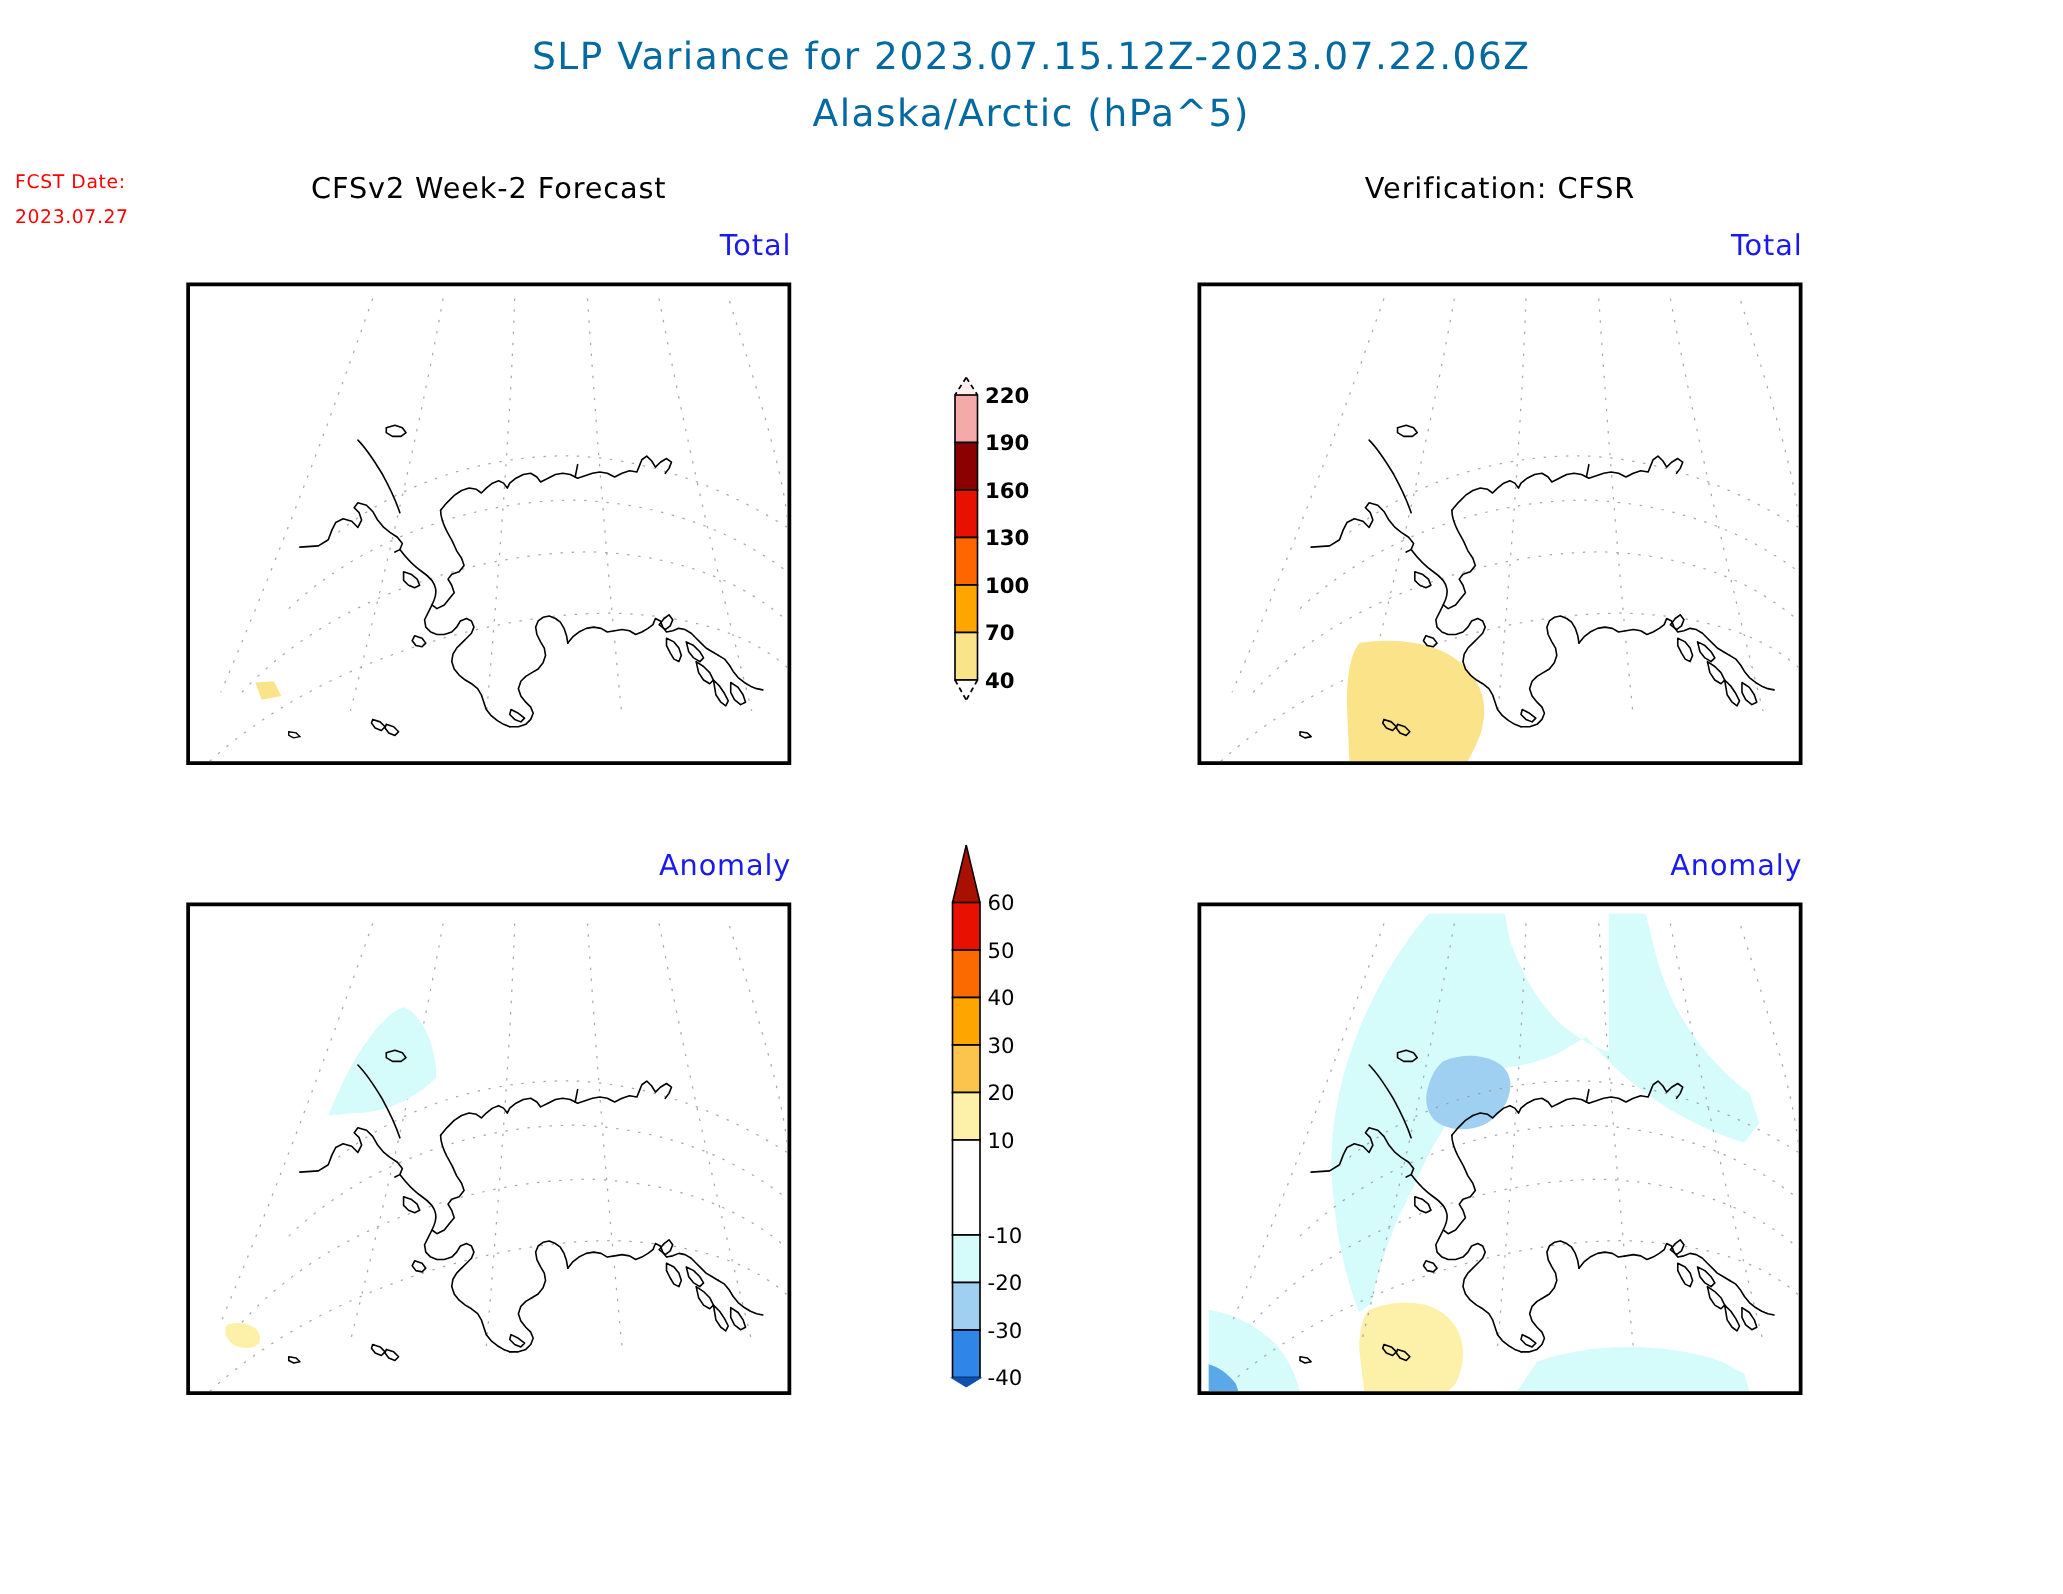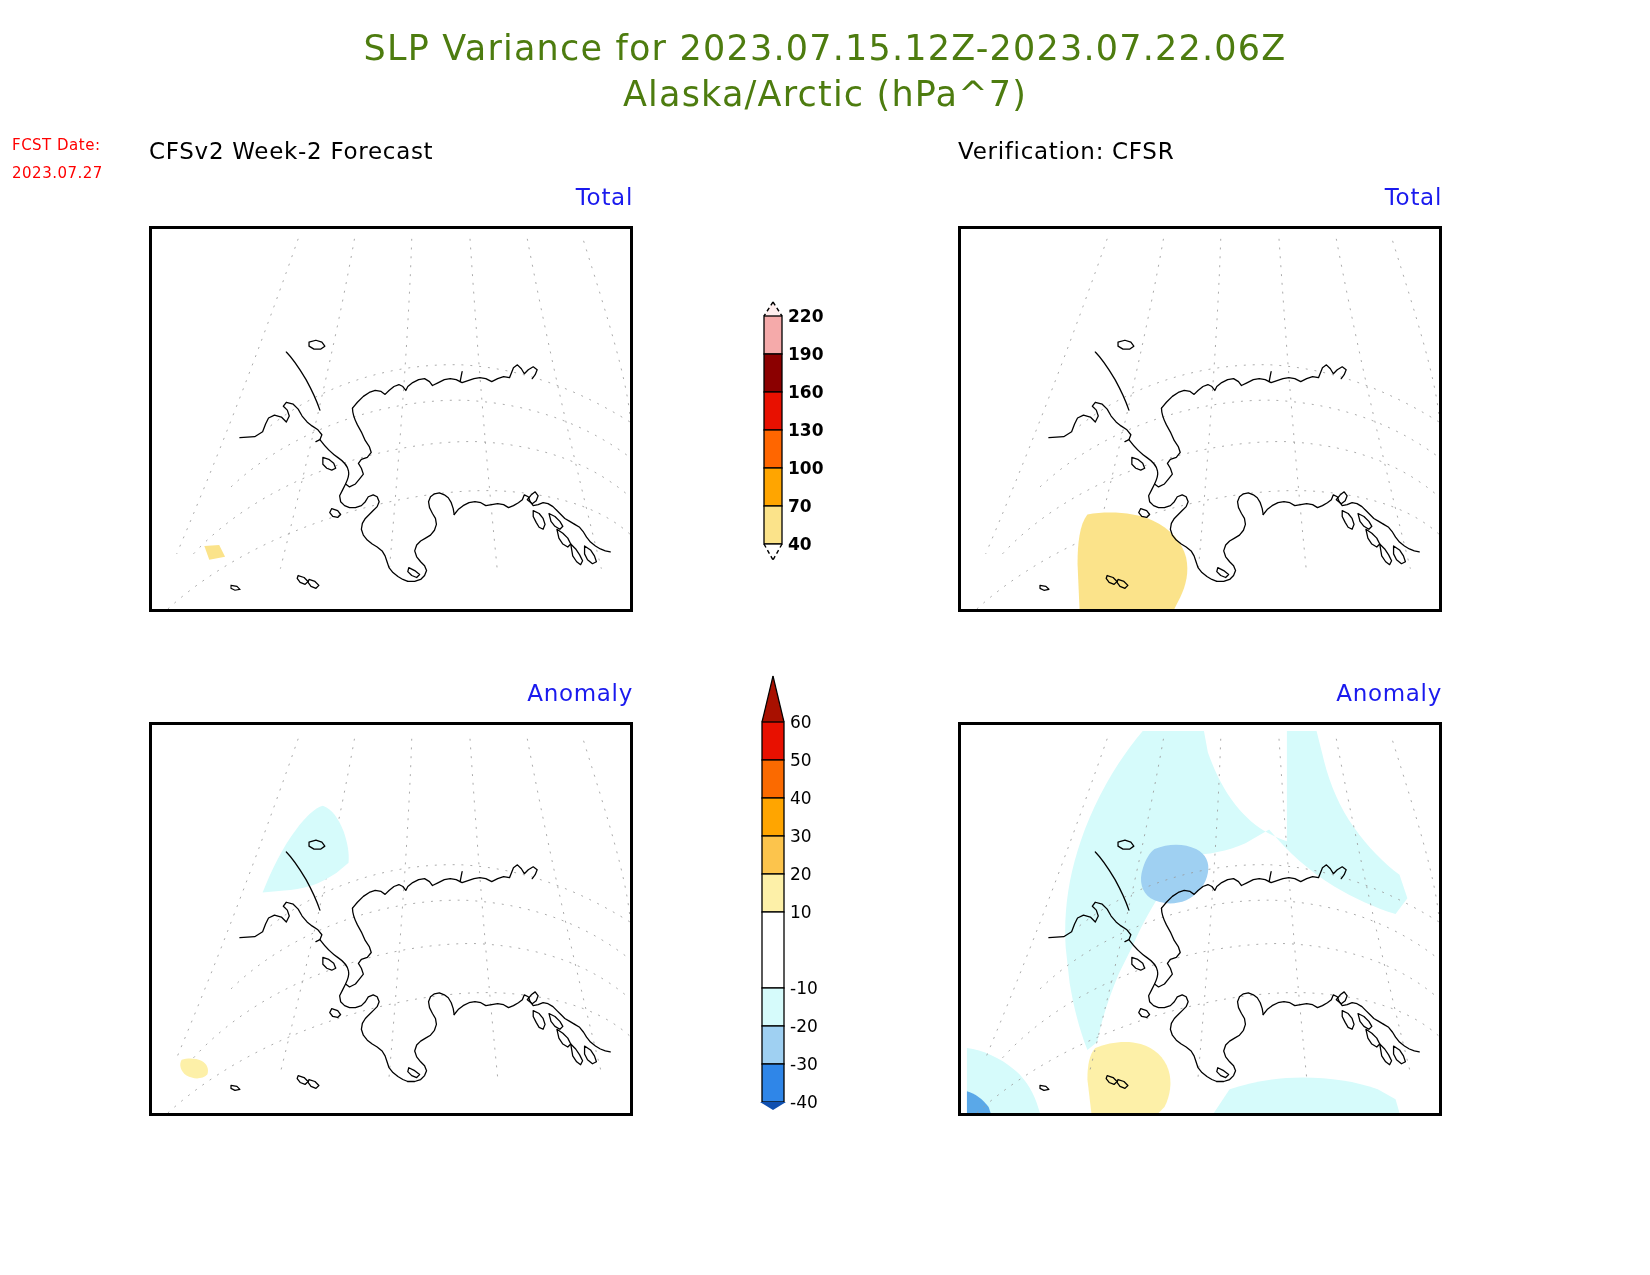--- a/index.html
+++ b/index.html
@@ -13,41 +13,42 @@
     position: relative;
     font-family: "DejaVu Sans", sans-serif;
     overflow: hidden;
   }
   .abs { position: absolute; }
 
   
   #title-main, #title-sub {
     width: 100%;
     text-align: center;
-    color: #4d7c0f;
-    font-size: 35px;
+    color: #0369a1;
+    font-size: 30px;
     letter-spacing: 1.2px;
     font-weight: 400;
   }
   #title-main { top: 28px; }
   #title-sub  { top: 74px; }
 
   #fcst-date {
     left: 12px;
     top: 131px;
     color: #ff0000;
     font-size: 15px;
     line-height: 28px;
     letter-spacing: 0.5px;
   }
 
   .panel-head {
     font-size: 23px;
     color: #000000;
     letter-spacing: 0.7px;
+    text-align: center;
   }
   .panel-sub {
     font-size: 23px;
     color: #1a1aee;
     letter-spacing: 0.7px;
     text-align: right;
   }
 
   
   .map-panel {
@@ -64,21 +65,21 @@
   .cbar-tick-label {
     font-size: 17px;
     fill: #000000;
     font-family: "DejaVu Sans", sans-serif;
   }
 </style>
 </head>
 <body>
 
 <div class="abs" id="title-main">SLP Variance for 2023.07.15.12Z-2023.07.22.06Z</div>
-<div class="abs" id="title-sub">Alaska/Arctic (hPa^7)</div>
+<div class="abs" id="title-sub">Alaska/Arctic (hPa^5)</div>
 
 <div class="abs" id="fcst-date">
   <div>FCST Date:</div>
   <div>2023.07.27</div>
 </div>
 
 <div class="abs panel-head" style="left:149px; top:138px; width:484px;">CFSv2 Week-2 Forecast</div>
 <div class="abs panel-head" style="left:958px; top:138px; width:484px;">Verification: CFSR</div>
 
 <div class="abs panel-sub" style="left:149px; top:184px; width:484px;">Total</div>

